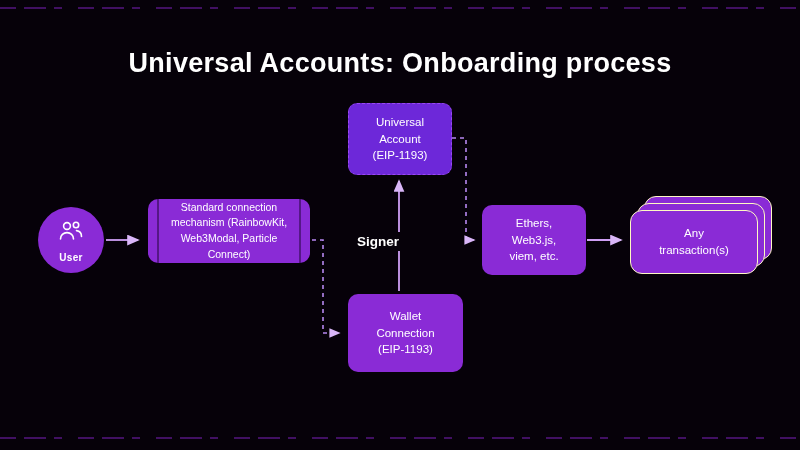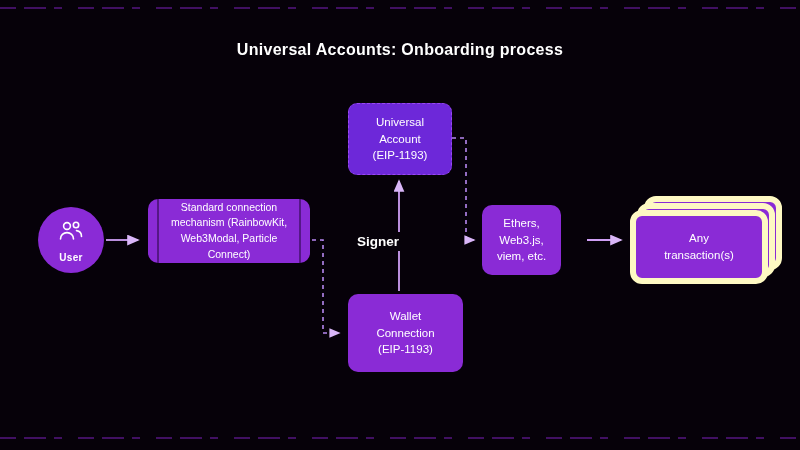--- a/index.html
+++ b/index.html
@@ -14,21 +14,21 @@
     background:repeating-linear-gradient(90deg,
       #4b1372 0 16px, transparent 16px 24px,
       #4b1372 24px 46px, transparent 46px 54px,
       #4b1372 54px 62px, transparent 62px 78px);
     opacity:.85;
   }
   .edge-top{top:7px;}
   .edge-bottom{bottom:11px;}
   .title{
     position:absolute;top:30px;left:0;width:100%;
-    text-align:center;font-size:16px;font-weight:bold;letter-spacing:.3px;
+    text-align:center;font-size:27px;font-weight:bold;letter-spacing:.3px;
   }
   .node{
     position:absolute;display:flex;align-items:center;justify-content:center;
     text-align:center;white-space:pre-line;color:#fff;
   }
   .purple-box{
     background:#8a2bd6;border-radius:10px;font-size:11.5px;line-height:1.45;
   }
   .user-circle{
     left:38px;top:207px;width:66px;height:66px;border-radius:50%;
@@ -40,28 +40,28 @@
     position:absolute;top:0;bottom:0;width:2px;background:rgba(20,0,40,.45);
   }
   .side-bar.left{left:9px;}
   .side-bar.right{right:9px;}
   .universal-box{
     left:348px;top:103px;width:102px;height:70px;
     background:#6d28d9;border:1.5px dashed #9a49f2;border-radius:9px;
     font-size:11.5px;line-height:1.45;
   }
   .wallet-box{left:348px;top:294px;width:115px;height:78px;}
-  .ethers-box{left:482px;top:205px;width:79px;height:70px;}
+  .ethers-box{left:482px;top:205px;width:104px;height:70px;}
   .signer-label{
     position:absolute;left:357px;top:232px;width:80px;text-align:left;
     font-size:13.5px;font-weight:bold;background:#060109;padding:2px 0;z-index:5;
   }
   .stack-card{
     position:absolute;width:126px;height:62px;border-radius:12px;
-    background:#8a2bd6;border:6px solid #fef9c3;
+    background:#8a2bd6;border:1px solid #fef9c3;
     display:flex;align-items:center;justify-content:center;
     text-align:center;white-space:pre-line;font-size:11.5px;line-height:1.45;
   }
   .stack-back{left:644px;top:196px;}
   .stack-mid{left:637px;top:203px;}
   .stack-front{left:630px;top:210px;}
   svg.connectors{position:absolute;left:0;top:0;z-index:2;}
   .user-icon-svg{display:block;}
 </style>
 </head>

